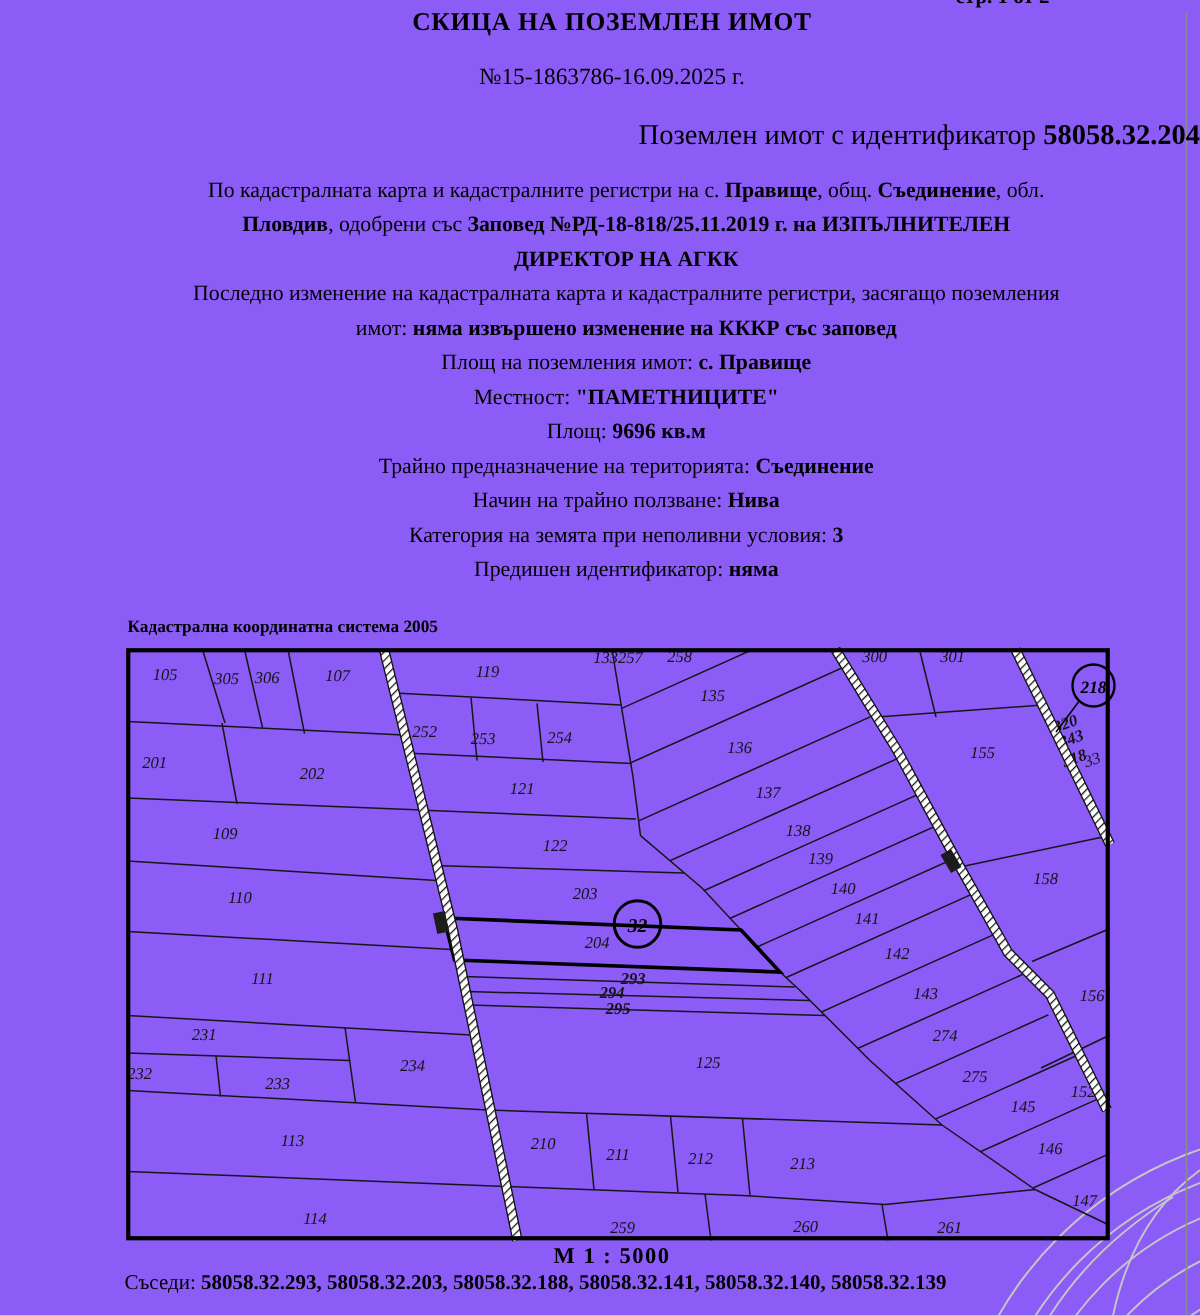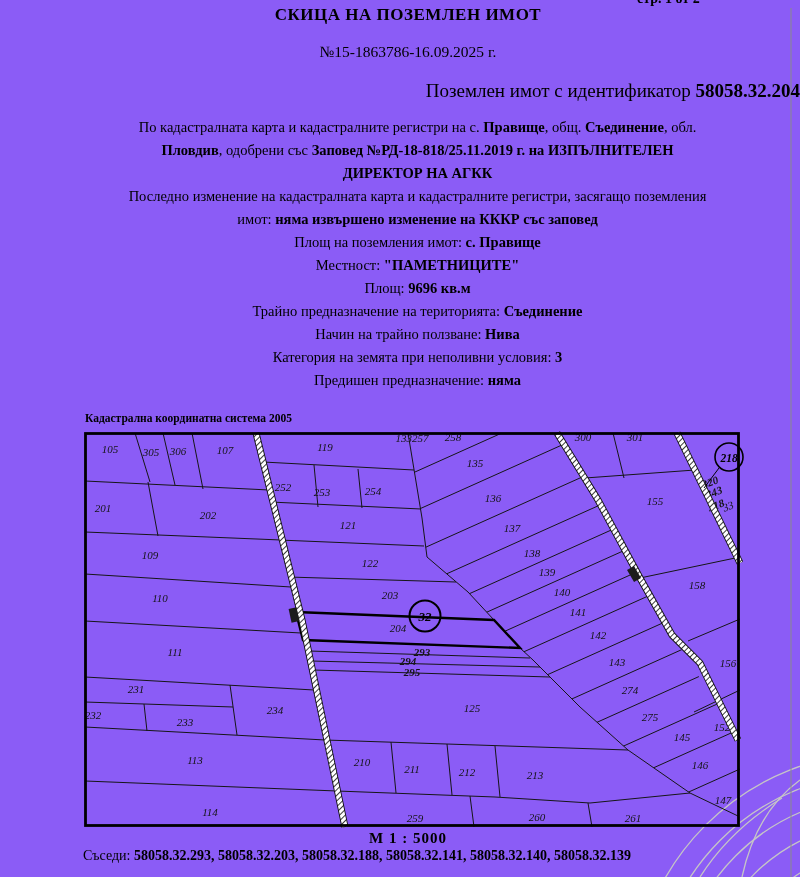--- a/index.html
+++ b/index.html
@@ -43,21 +43,21 @@
       <div class="bodyline"><span class="b">Пловдив</span><span>, одобрени със </span><span class="b">Заповед №РД-18-818/25.11.2019 г. на ИЗПЪЛНИТЕЛЕН</span></div>
       <div class="bodyline"><span class="b">ДИРЕКТОР НА АГКК</span></div>
       <div class="bodyline"><span>Последно изменение на кадастралната карта и кадастралните регистри, засягащо поземления</span></div>
       <div class="bodyline"><span>имот: </span><span class="b">няма извършено изменение на КККР със заповед</span></div>
       <div class="bodyline"><span>Площ на поземления имот: </span><span class="b">с. Правище</span></div>
       <div class="bodyline"><span>Местност: </span><span class="b">"ПАМЕТНИЦИТЕ"</span></div>
       <div class="bodyline"><span>Площ: </span><span class="b">9696 кв.м</span></div>
       <div class="bodyline"><span>Трайно предназначение на територията: </span><span class="b">Съединение</span></div>
       <div class="bodyline"><span>Начин на трайно ползване: </span><span class="b">Нива</span></div>
       <div class="bodyline"><span>Категория на земята при неполивни условия: </span><span class="b">3</span></div>
-      <div class="bodyline"><span>Предишен предназначение: </span><span class="b">няма</span></div>
+      <div class="bodyline"><span>Предишен идентификатор: </span><span class="b">няма</span></div>
     </div>
 
   <div class="abs txt" id="coord-system">Кадастрална координатна система 2005</div>
 
   <svg class="map" width="800" height="877" viewBox="0 0 800 877">
     <defs>
       <pattern id="rh" width="4" height="4" patternUnits="userSpaceOnUse" patternTransform="rotate(45)">
         <rect width="4" height="4" fill="#ffffff"></rect>
         <line x1="0" y1="0" x2="0" y2="4" stroke="#161616" stroke-width="1.7"></line>
       </pattern>

